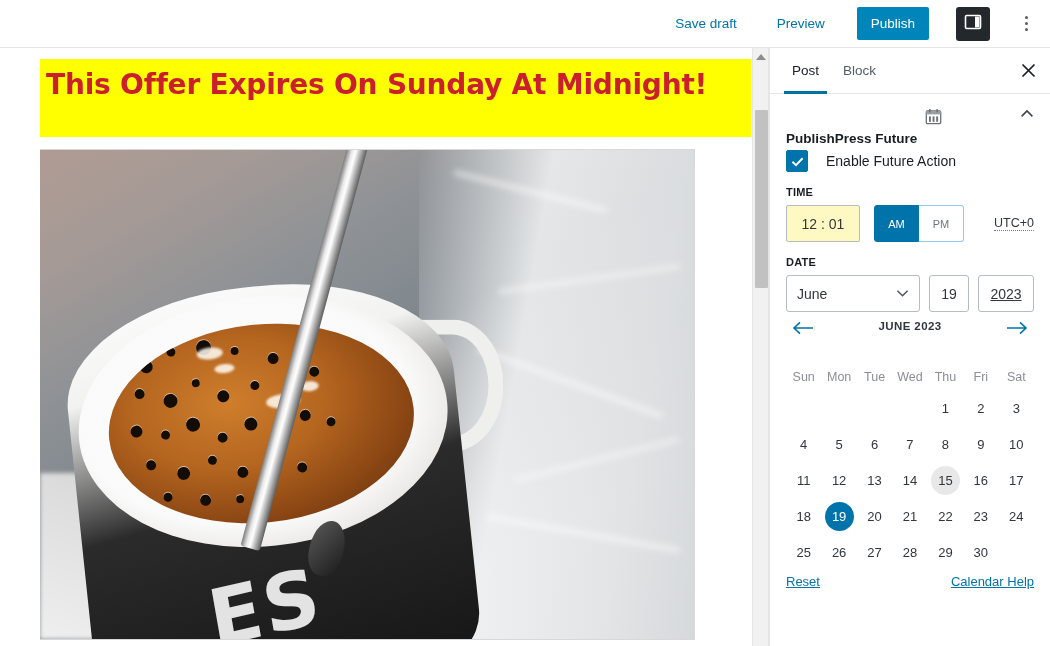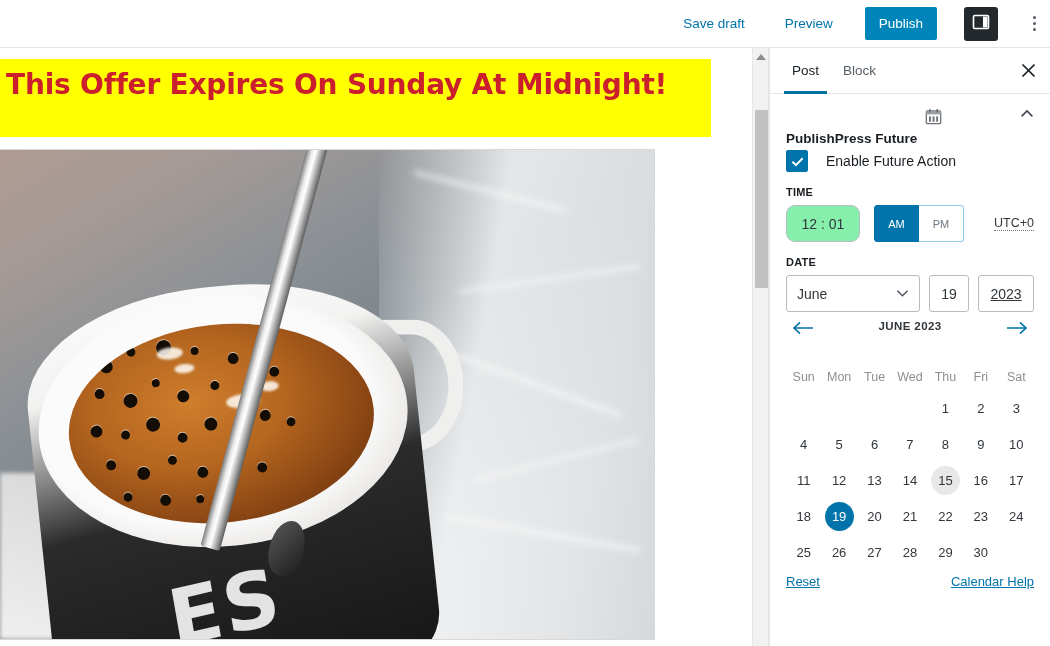--- a/index.html
+++ b/index.html
@@ -8,21 +8,21 @@
     font-family: "Liberation Sans", sans-serif;
     background: #fff; overflow: hidden;
   }
   .app { position: relative; width: 1050px; height: 646px; display: flex; flex-direction: column; }
 
   
   .topbar {
     height: 48px; min-height: 48px; background: #fff;
     border-bottom: 1px solid #e2e4e7;
     display: flex; align-items: center; justify-content: flex-end;
-    padding-right: 2px; gap: 16px;
+    padding-right: 10px; gap: 16px;
   }
   .tb-link {
     color: #0073aa; font-size: 13.5px; padding: 0 12px; line-height: 33px;
     cursor: pointer; white-space: nowrap;
   }
   .publish-btn {
     background: #0085ba; color: #fff; font-size: 13.5px; font-weight: 400;
     height: 33px; padding: 0 14px; border: none; border-radius: 2px;
     display: flex; align-items: center; cursor: pointer; margin-left: 4px;
   }
@@ -31,21 +31,21 @@
     margin-left: 11px; display: flex; align-items: center; justify-content: center;
     cursor: pointer;
   }
   .kebab {
     width: 28px; height: 34px; margin-left: 6px; display: flex; flex-direction: column;
     align-items: center; justify-content: center; gap: 3px; cursor: pointer;
   }
   .kebab i { width: 3px; height: 3px; border-radius: 50%; background: #555d66; display: block; }
 
   
-  .body { flex: 1; display: flex; min-height: 0; position: relative; }
+  .body { flex: 1; display: flex; min-height: 0; position: relative; padding-left: 40px; }
 
   
   .canvas { flex: 1; background: #fff; position: relative; overflow: hidden; padding-left: 0; }
   .heading-block {
     background: #ffff00; color: #cc1f2e;
     font-size: 28px; font-weight: bold; letter-spacing: -0.2px;
     width: 711px; height: 78px; padding: 8px 6px 0 6px;
     margin-top: 11px; line-height: 1.25;
     font-family: "DejaVu Sans", sans-serif;
   }
@@ -179,22 +179,22 @@
     cursor: pointer;
   }
   .cb-label { margin-left: 18px; font-size: 14px; color: #191e23; }
 
   .field-label {
     font-size: 11px; font-weight: bold; color: #191e23;
     letter-spacing: .2px; margin-bottom: 7px; text-transform: uppercase;
   }
   .time-row { display: flex; align-items: center; margin-bottom: 14px; }
   .time-input {
-    width: 74px; height: 37px; border: 1px solid #b5bcc2; border-radius: 9px;
-    background: #86efac; display: flex; align-items: center; justify-content: center;
+    width: 74px; height: 37px; border: 1px solid #b5bcc2; border-radius: 2px;
+    background: #fef9c3; display: flex; align-items: center; justify-content: center;
     font-size: 14px; color: #32373c; cursor: text;
   }
   .ampm { display: flex; margin-left: 14px; }
   .ampm div {
     width: 45px; height: 37px; display: flex; align-items: center; justify-content: center;
     font-size: 11px; cursor: pointer;
   }
   .ampm .on { background: #0073aa; color: #fff; border: 1px solid #0073aa; border-radius: 3px 0 0 3px; }
   .ampm .off { background: #fff; color: #6c7781; border: 1px solid #8fcbee; border-left: none; border-radius: 0 3px 3px 0; }
   .utc {

